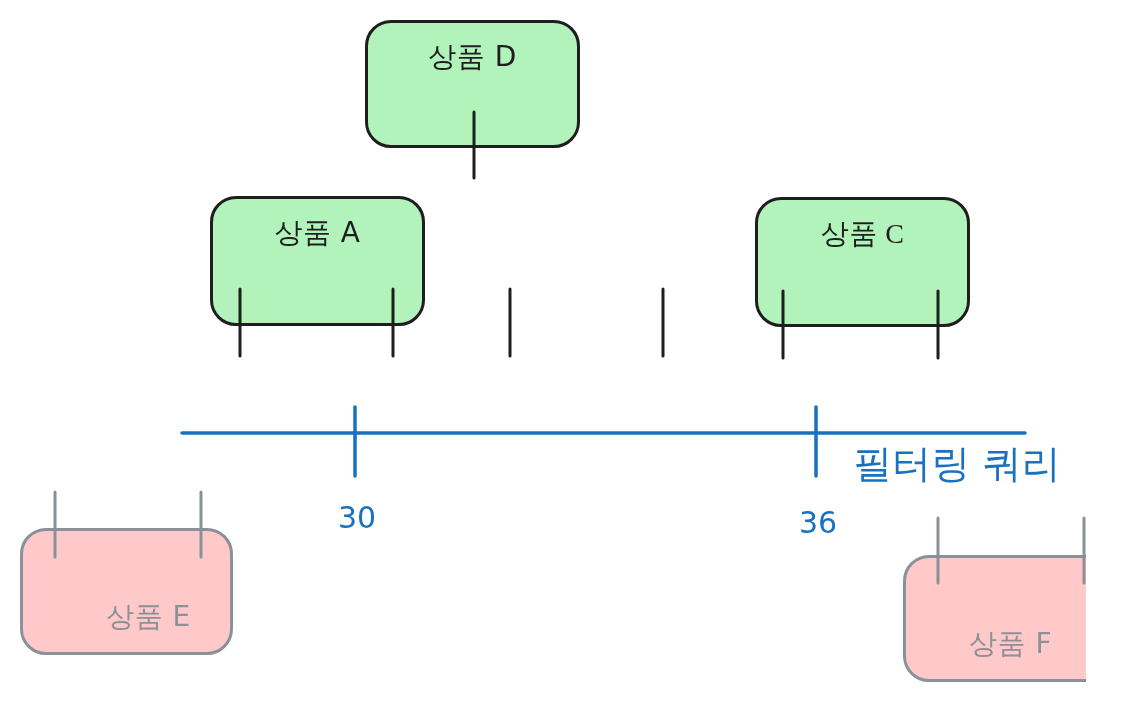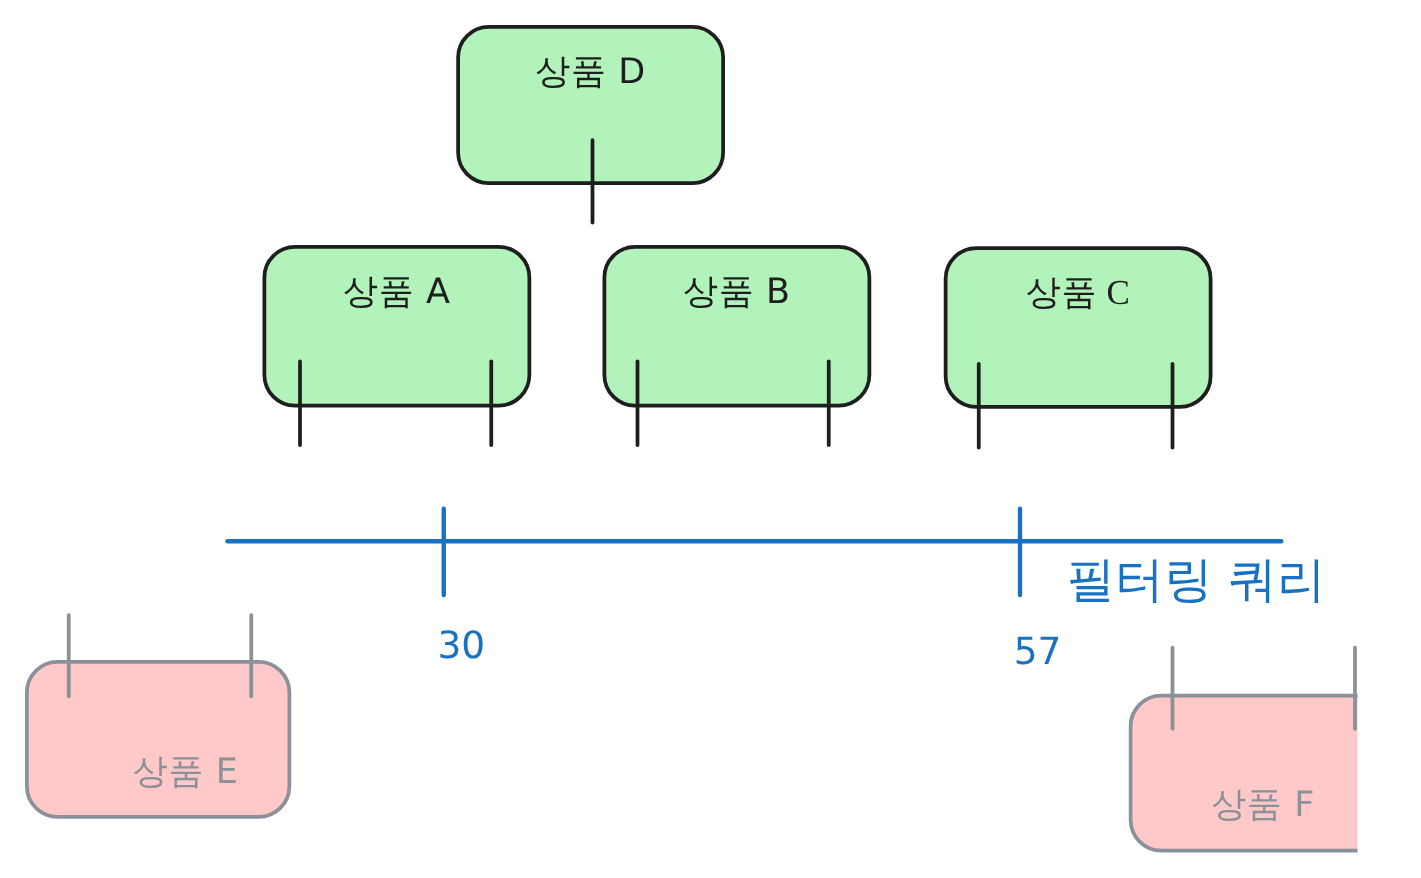--- a/index.html
+++ b/index.html
@@ -38,37 +38,34 @@
     letter-spacing:0.5px;
     white-space:nowrap;
   }
   .blue-text{
     position:absolute;
     color:#1971c2;
     transform:translate(-50%,-50%);
     white-space:nowrap;
     font-weight:500;
   }
-  .tick-label{font-size:30px;margin-left:12px;}
+  .tick-label{font-size:30px;}
   .axis-label{font-size:39px;}
 </style>
 </head>
 <body>
 
 <div class="canvas">
 
   <div class="node green" style="left:365px;top:20px;width:215px;height:128px;">
     <span class="label">상품 D</span>
   </div>
 
   <div class="node green" style="left:210px;top:196px;width:215px;height:130px;">
     <span class="label">상품 A</span>
-  </div>
-  <div class="node green" style="left:482px;top:196px;width:215px;height:130px;">
-    <span class="label">상품 B</span>
   </div>
   <div class="node green" style="left:755px;top:197px;width:215px;height:130px;font-family:Liberation Serif, serif;">
     <span class="label">상품 C</span>
   </div>
 
   <div class="node pink" style="left:20px;top:528px;width:213px;height:127px;padding-left:44px;">
     <span class="label">상품 E</span>
   </div>
   <div class="node pink" style="left:903px;top:555px;width:215px;height:127px;">
     <span class="label">상품 F</span>
@@ -97,16 +94,16 @@
 
     <g stroke="#8a9199" stroke-width="3" stroke-linecap="round">
       <line x1="55" y1="492" x2="55" y2="557"></line>
       <line x1="201" y1="492" x2="201" y2="557"></line>
       <line x1="938" y1="518" x2="938" y2="583"></line>
       <line x1="1084" y1="518" x2="1084" y2="583"></line>
     </g>
   </svg>
 
   <div class="blue-text tick-label" style="left:357px;top:517px;">30</div>
-  <div class="blue-text tick-label" style="left:818px;top:522px;">57</div>
+  <div class="blue-text tick-label" style="left:818px;top:522px;">36</div>
   <div class="blue-text axis-label" style="left:957px;top:464px;">필터링 쿼리</div>
 
 </div>
 
 </body></html>

